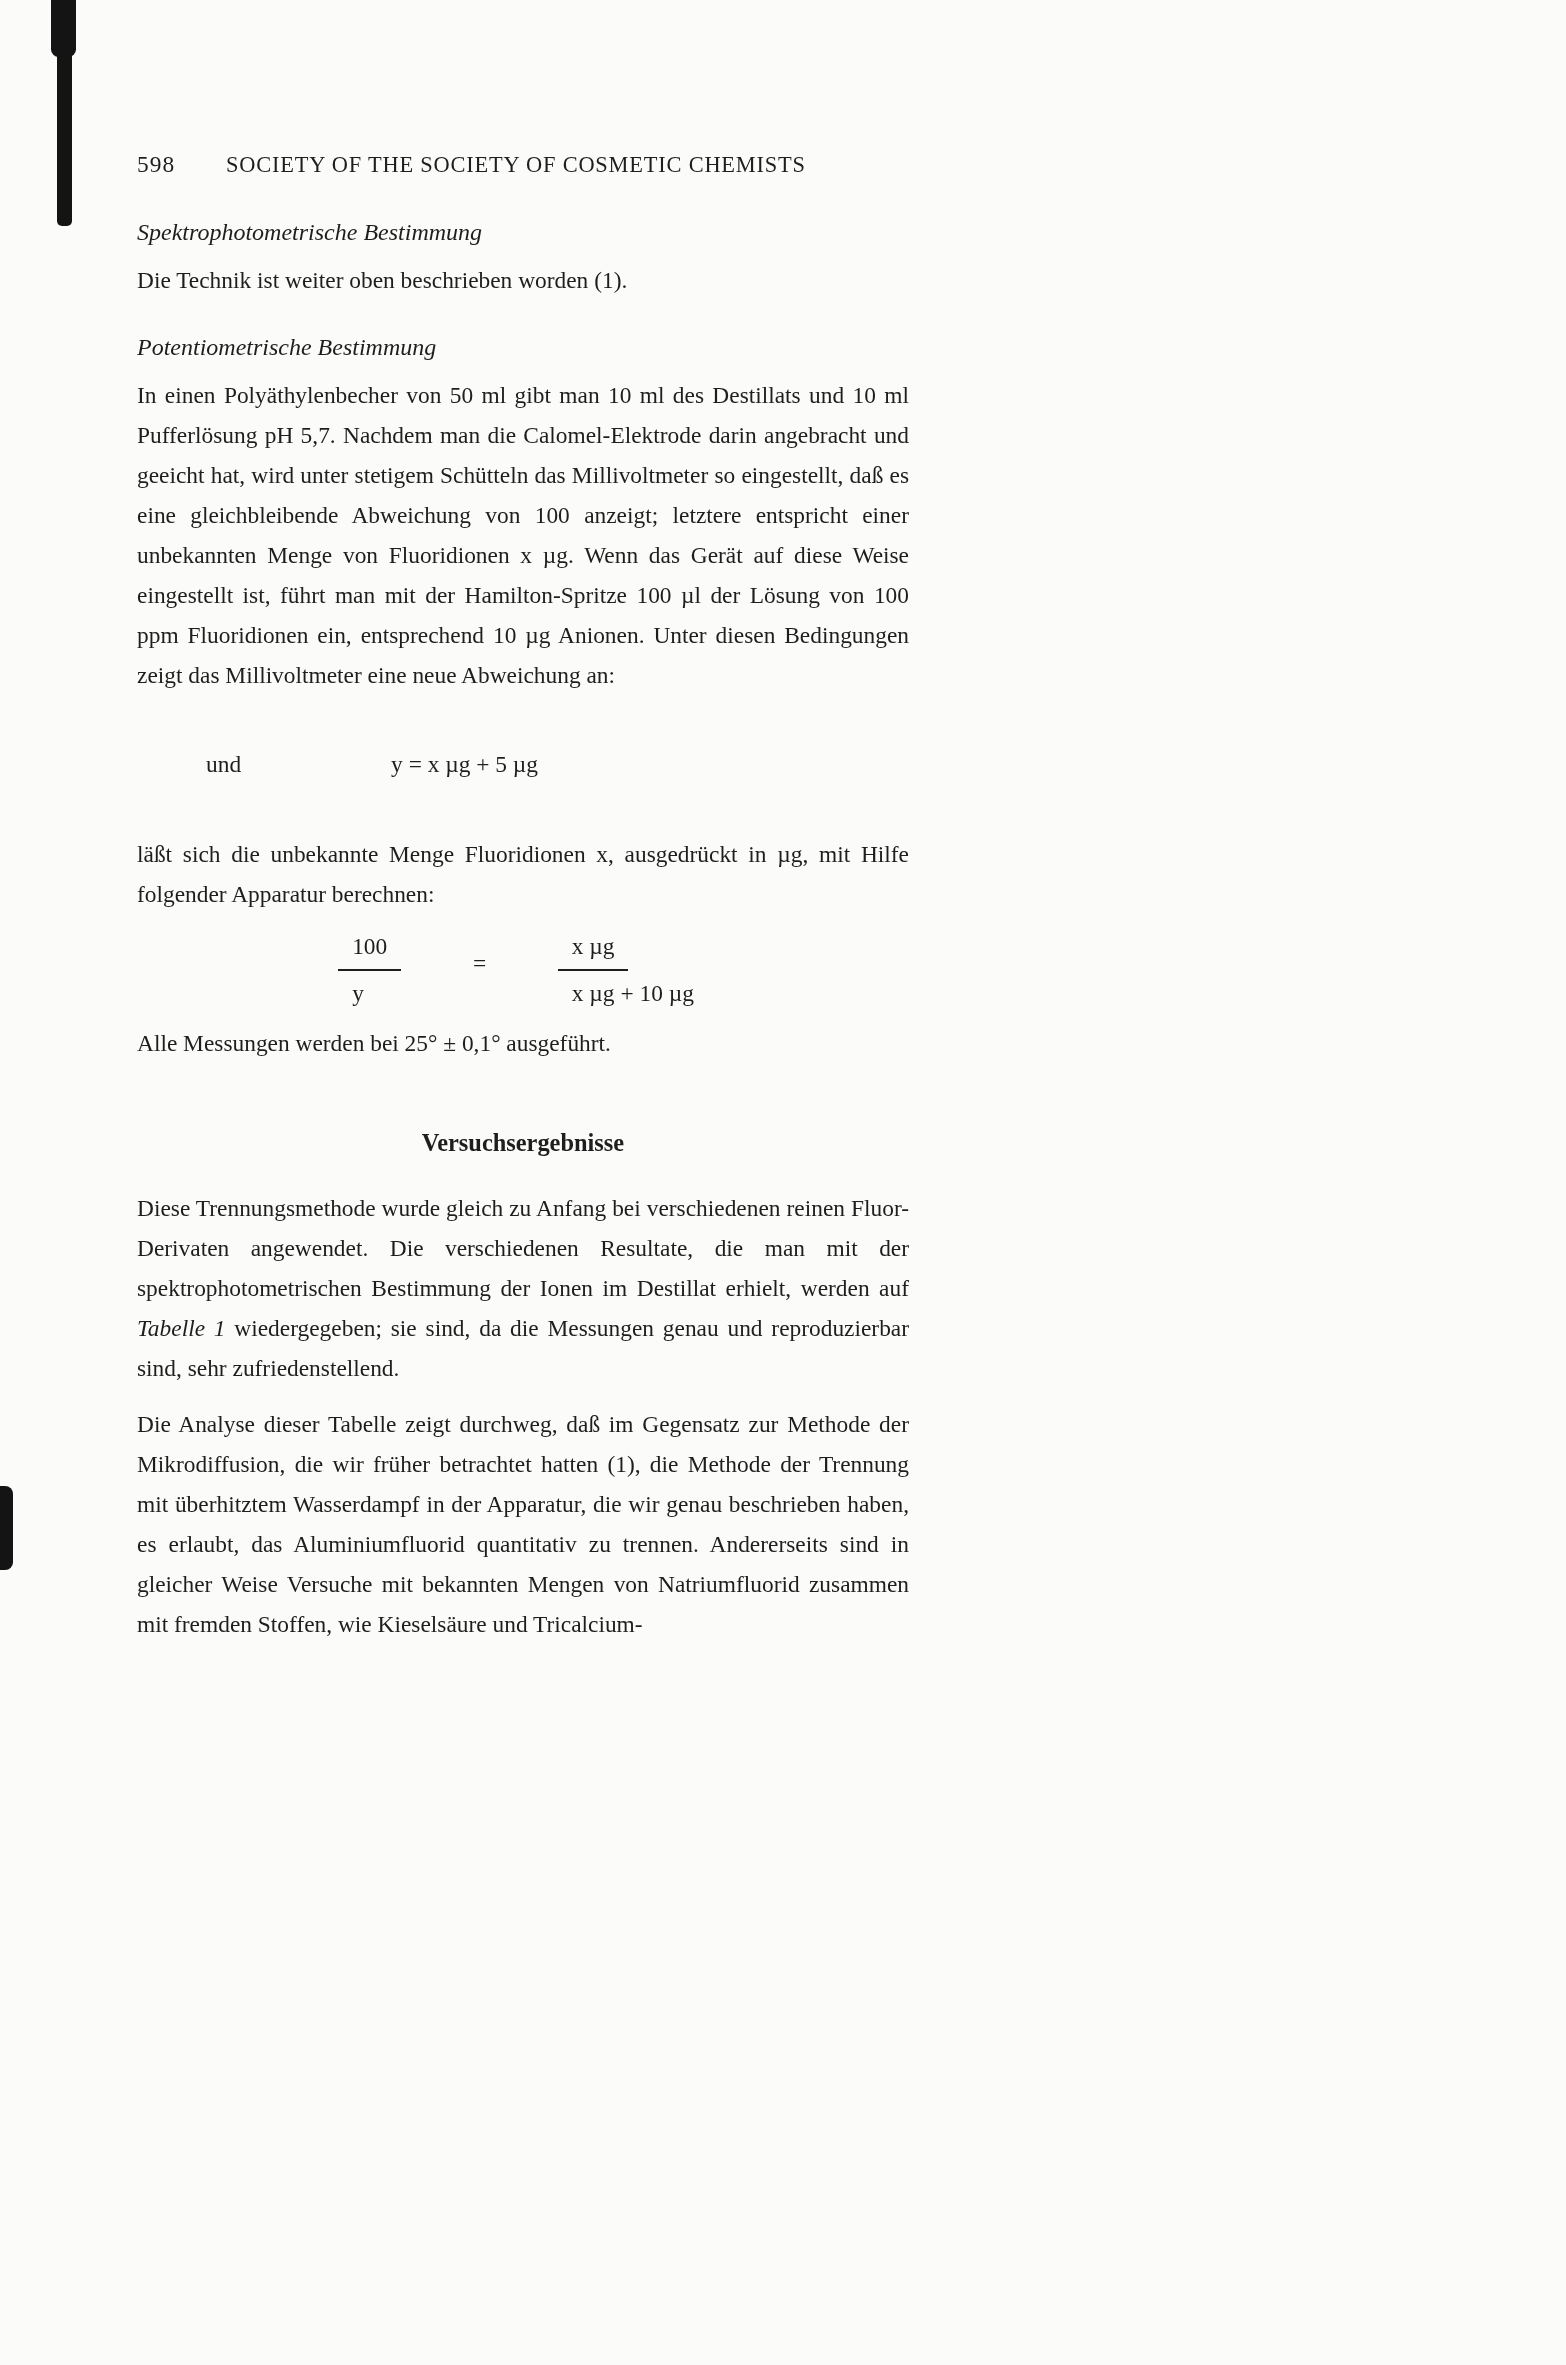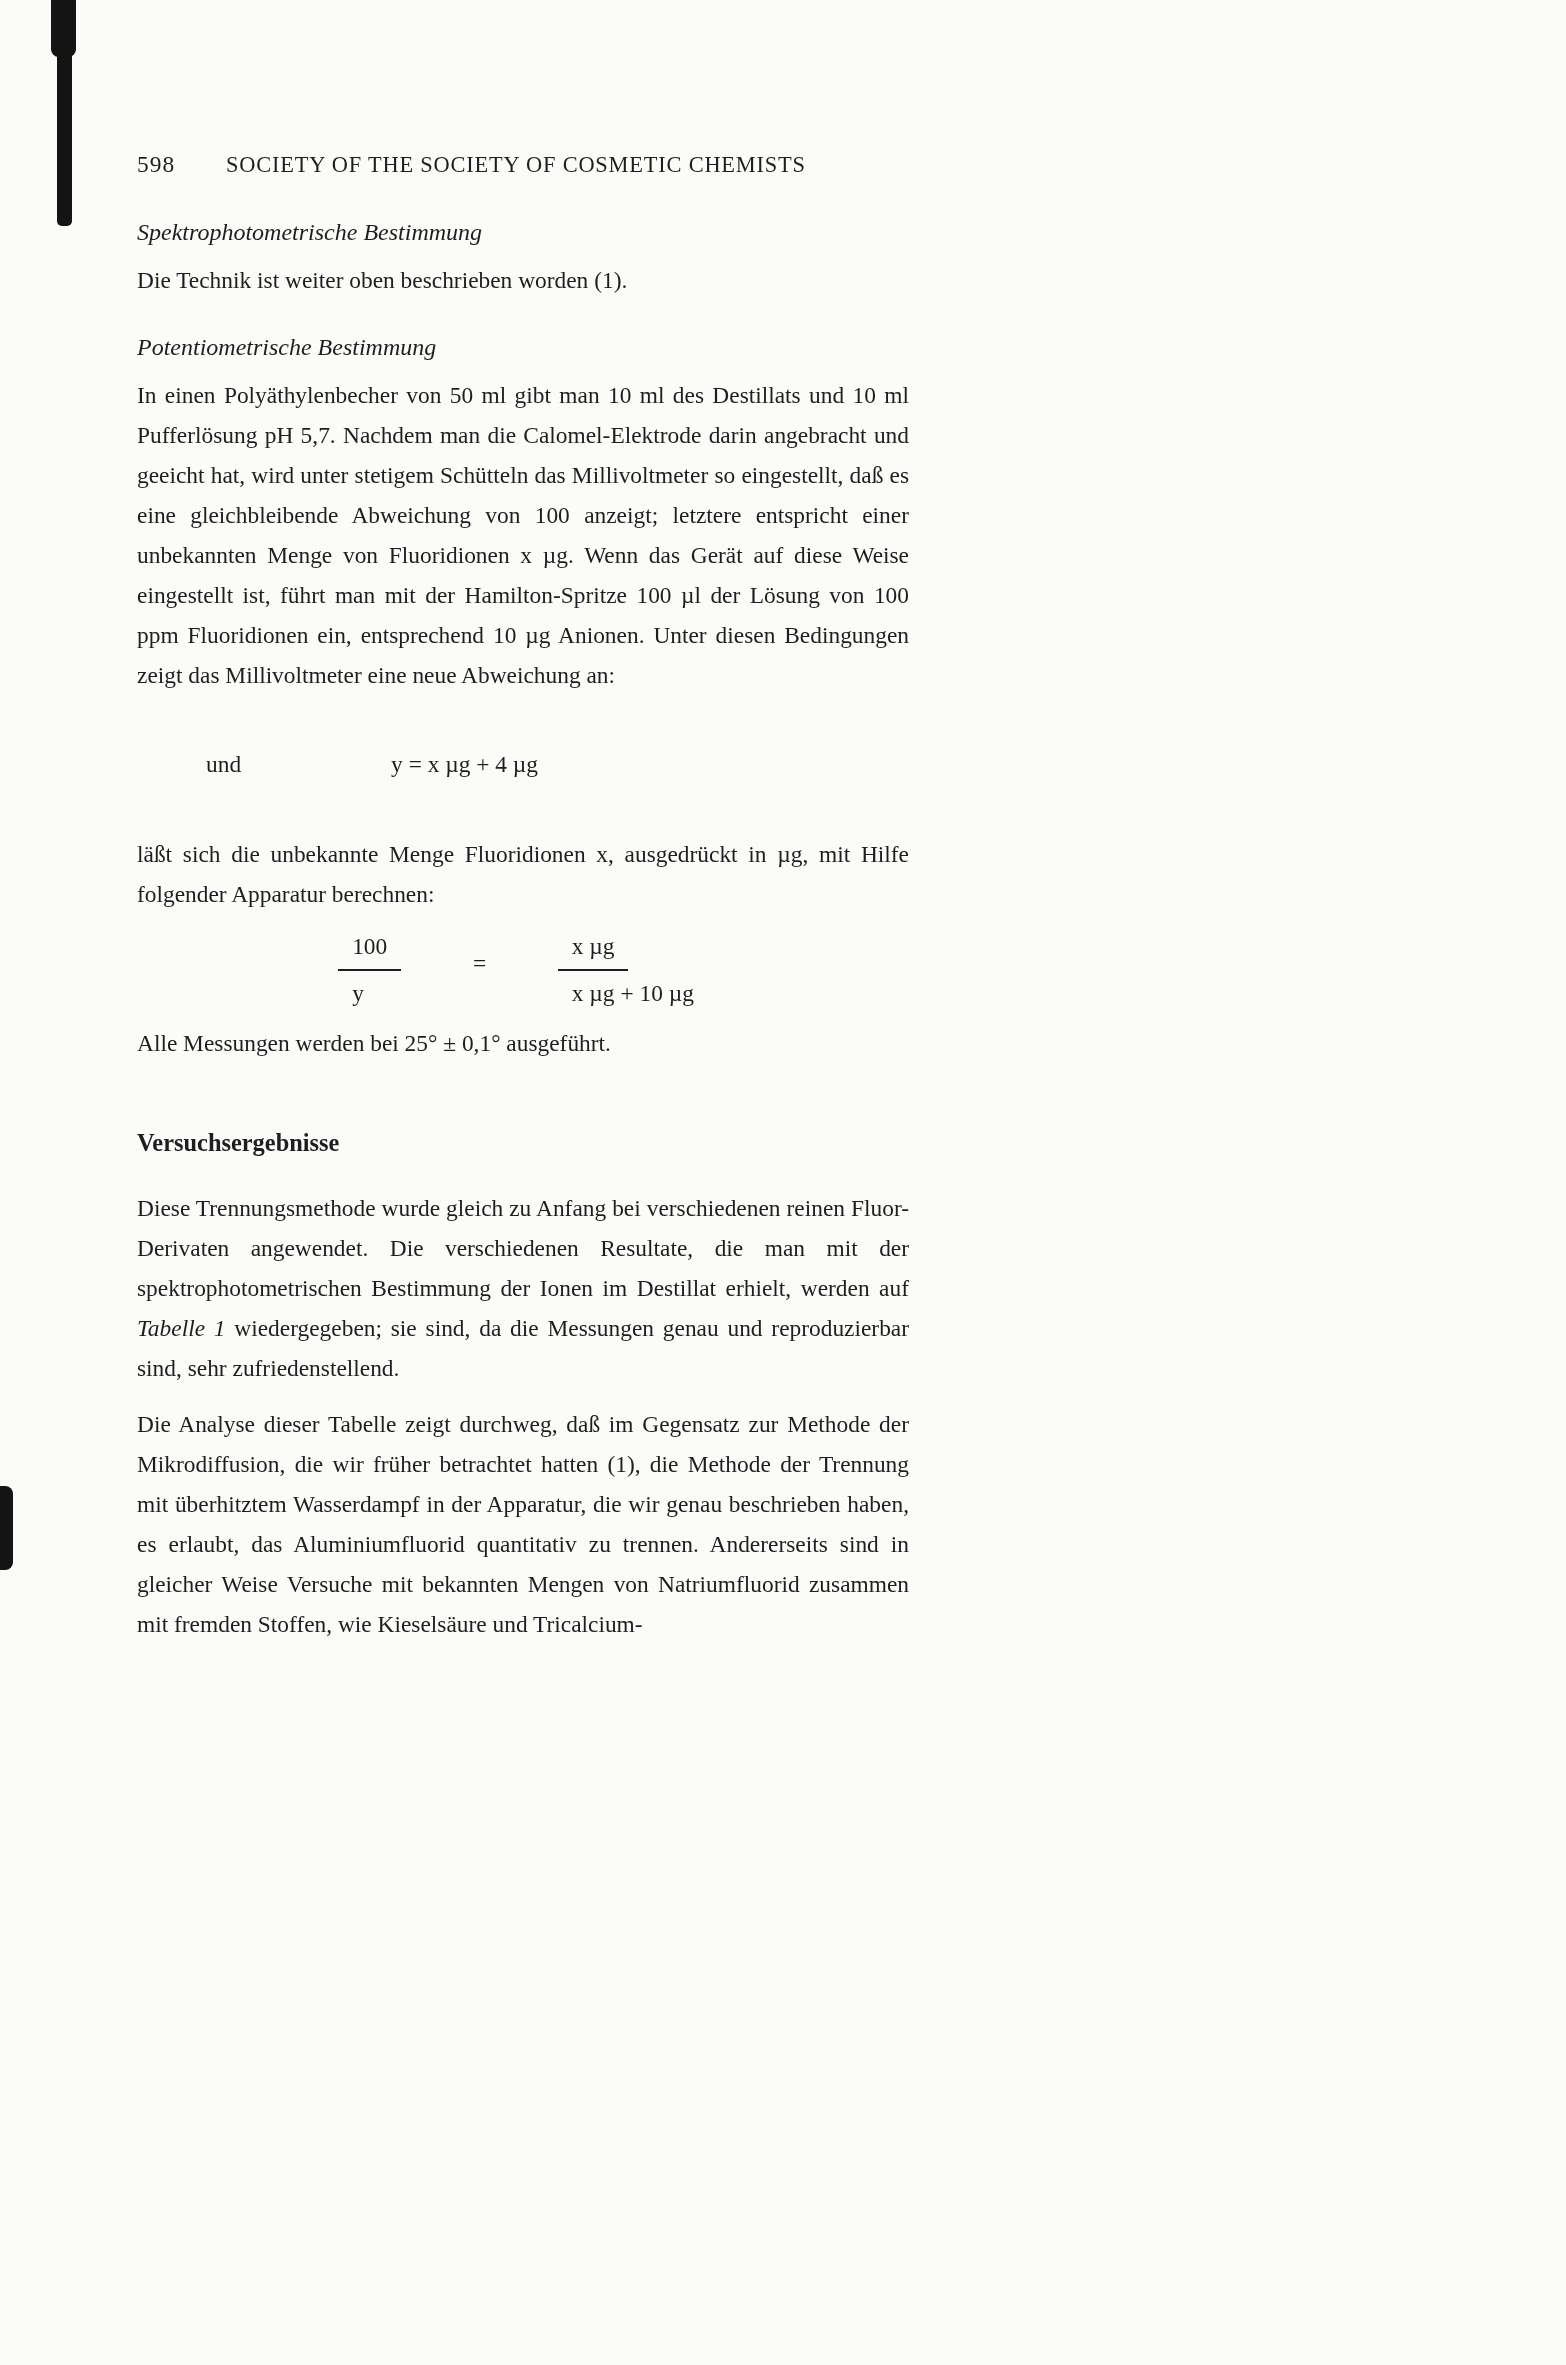--- a/index.html
+++ b/index.html
@@ -121,21 +121,21 @@
   }
   .equals {
     margin: 0 72px;
     position: relative;
     top: -5.9px;
   }
   .results-heading {
     font-size: 24.4px;
     line-height: 40px;
     font-weight: bold;
-    text-align: left;
+    text-align: center;
     margin: 60px 0 25px 0;
   }
   .italic-inline {
     font-style: italic;
   }
 </style>
 </head>
 <body>
 
 <div class="scan-artifact artifact-top-left"></div>
@@ -151,21 +151,21 @@
 
 
   <h3 class="section-heading">Spektrophotometrische Bestimmung</h3>
   <p class="body-text">Die Technik ist weiter oben beschrieben worden (1).</p>
 
   <h3 class="section-heading">Potentiometrische Bestimmung</h3>
   <p class="body-text">In einen Polyäthylenbecher von 50 ml gibt man 10 ml des Destillats und 10 ml Pufferlösung pH 5,7. Nachdem man die Calomel-Elektrode darin angebracht und geeicht hat, wird unter stetigem Schütteln das Millivoltmeter so eingestellt, daß es eine gleichbleibende Abweichung von 100 anzeigt; letztere entspricht einer unbekannten Menge von Fluoridionen x µg. Wenn das Gerät auf diese Weise eingestellt ist, führt man mit der Hamilton-Spritze 100 µl der Lösung von 100 ppm Fluoridionen ein, entsprechend 10 µg Anionen. Unter diesen Bedingungen zeigt das Millivoltmeter eine neue Abweichung an:</p>
 
   <div class="conditions">
     <div class="condition-row">
-      <span class="cond-label">und</span><span class="cond-expr">y = x µg + 4 µg</span>
+      <span class="cond-label">und</span><span class="cond-expr">y = x µg + 5 µg</span>
     </div>
   </div>
 
   <p class="body-text">läßt sich die unbekannte Menge Fluoridionen x, ausgedrückt in µg, mit Hilfe folgender Apparatur berechnen:</p>
 
   <div class="equation">
     <span class="fraction">
       <span class="numerator">100</span>
       <span class="denominator">y</span>
     </span>

